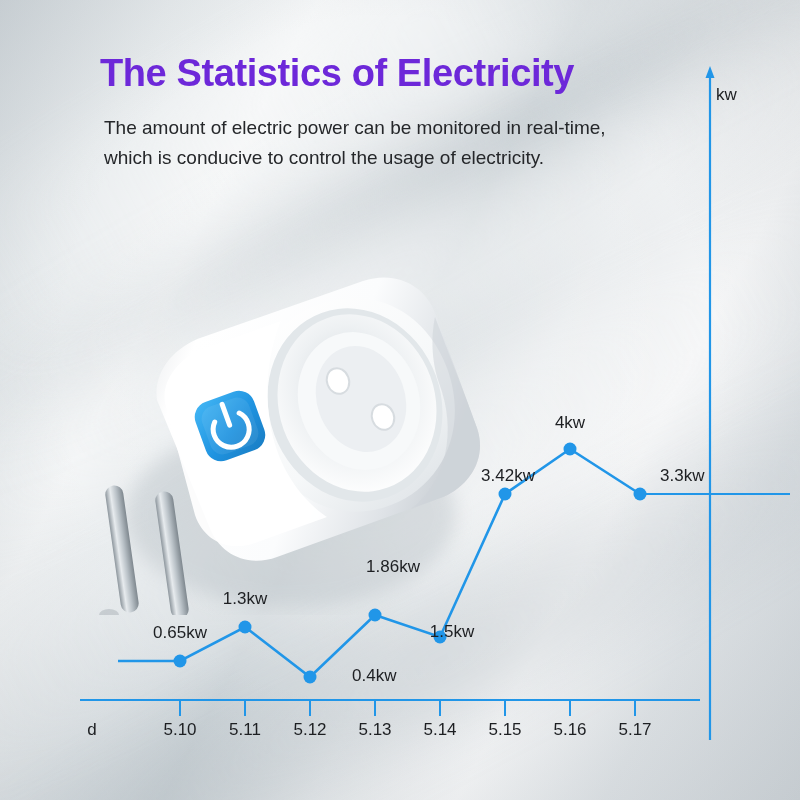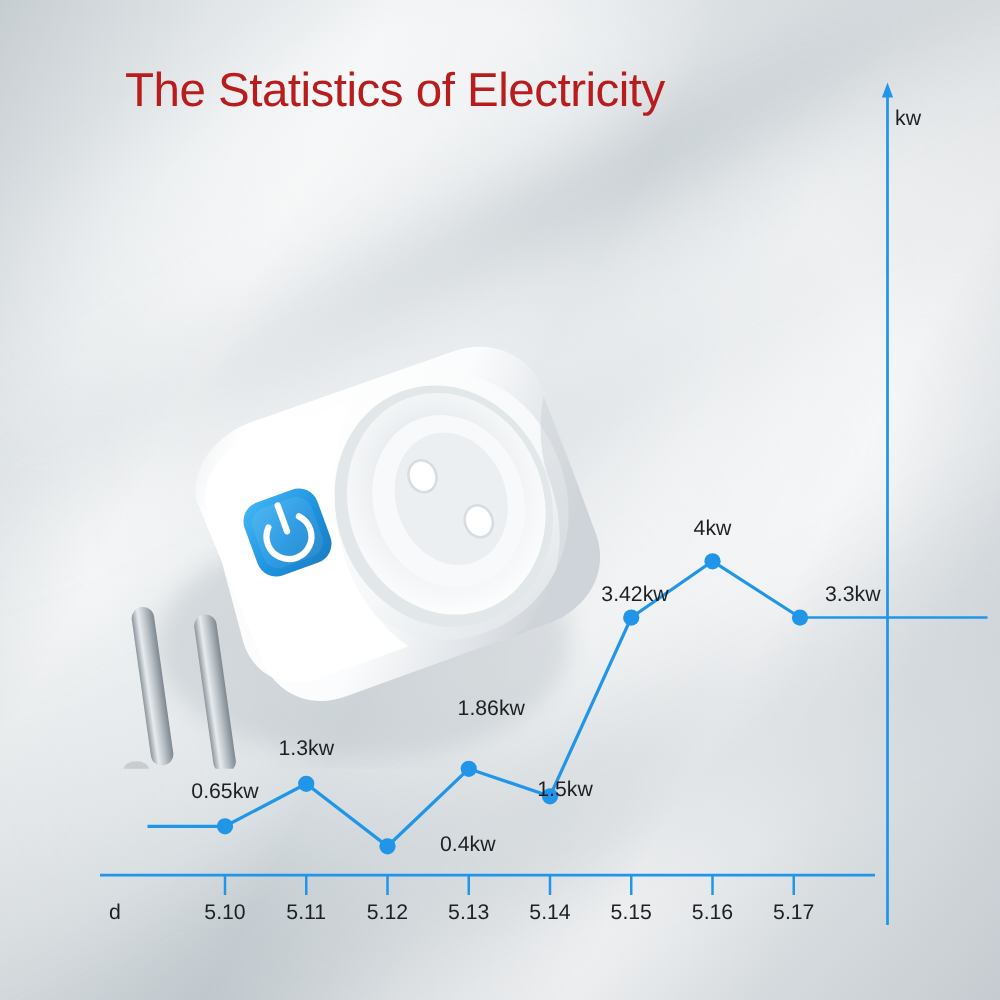--- a/index.html
+++ b/index.html
@@ -79,22 +79,22 @@
     inset: 0;
     background: radial-gradient(ellipse at 48% 45%, rgba(255,255,255,.25) 0%, rgba(255,255,255,0) 55%, rgba(120,132,140,.18) 100%);
   }
 
   
   .title {
     position: absolute;
     left: 100px;
     top: 52px;
     font-size: 38px;
-    font-weight: normal;
-    color: #b91c1c;
+    font-weight: bold;
+    color: #6d28d9;
     letter-spacing: -0.4px;
     white-space: nowrap;
   }
   .subtitle {
     position: absolute;
     left: 104px;
     top: 113px;
     font-size: 19px;
     line-height: 30px;
     color: #25272a;
@@ -141,20 +141,24 @@
 
   <div class="bg-base"></div>
   <div class="bg-streak streak-dark"></div>
   <div class="bg-streak streak-dark2"></div>
   <div class="bg-streak streak-a"></div>
   <div class="bg-streak streak-b"></div>
   <div class="bg-streak streak-c"></div>
   <div class="vignette"></div>
 
   <div class="title">The Statistics of Electricity</div>
+  <div class="subtitle">
+    <span>The amount of electric power can be monitored in real-time,</span>
+    <span>which is conducive to control the usage of electricity.</span>
+  </div>
 
   <div class="plug">
     <svg width="400" height="430" viewBox="0 0 400 430" xmlns="http://www.w3.org/2000/svg">
       <defs>
         <linearGradient id="bodyGrad" x1="0" y1="0" x2="1" y2="0.35">
           <stop offset="0%" stop-color="#e3e6e9"></stop>
           <stop offset="18%" stop-color="#ffffff"></stop>
           <stop offset="62%" stop-color="#fbfcfd"></stop>
           <stop offset="88%" stop-color="#dfe3e7"></stop>
           <stop offset="100%" stop-color="#cfd4d9"></stop>

